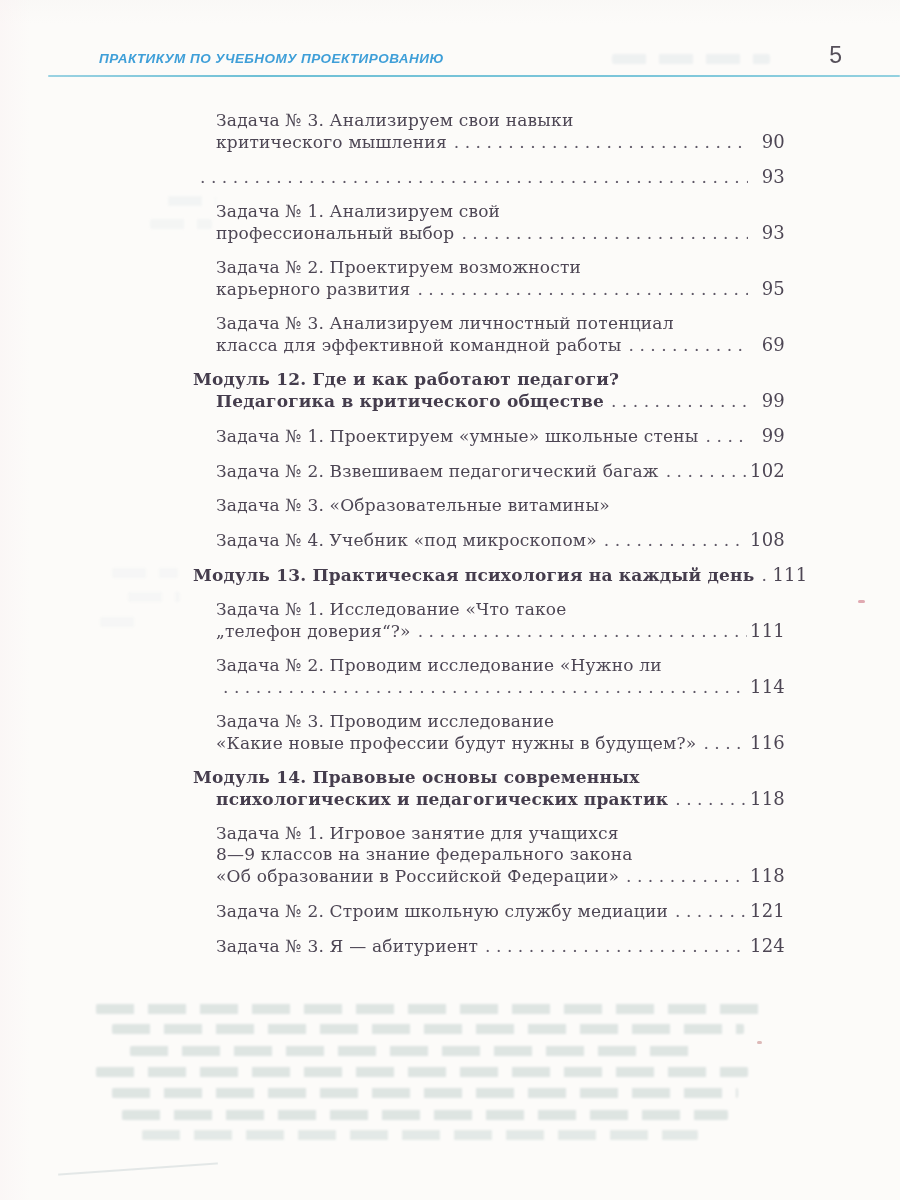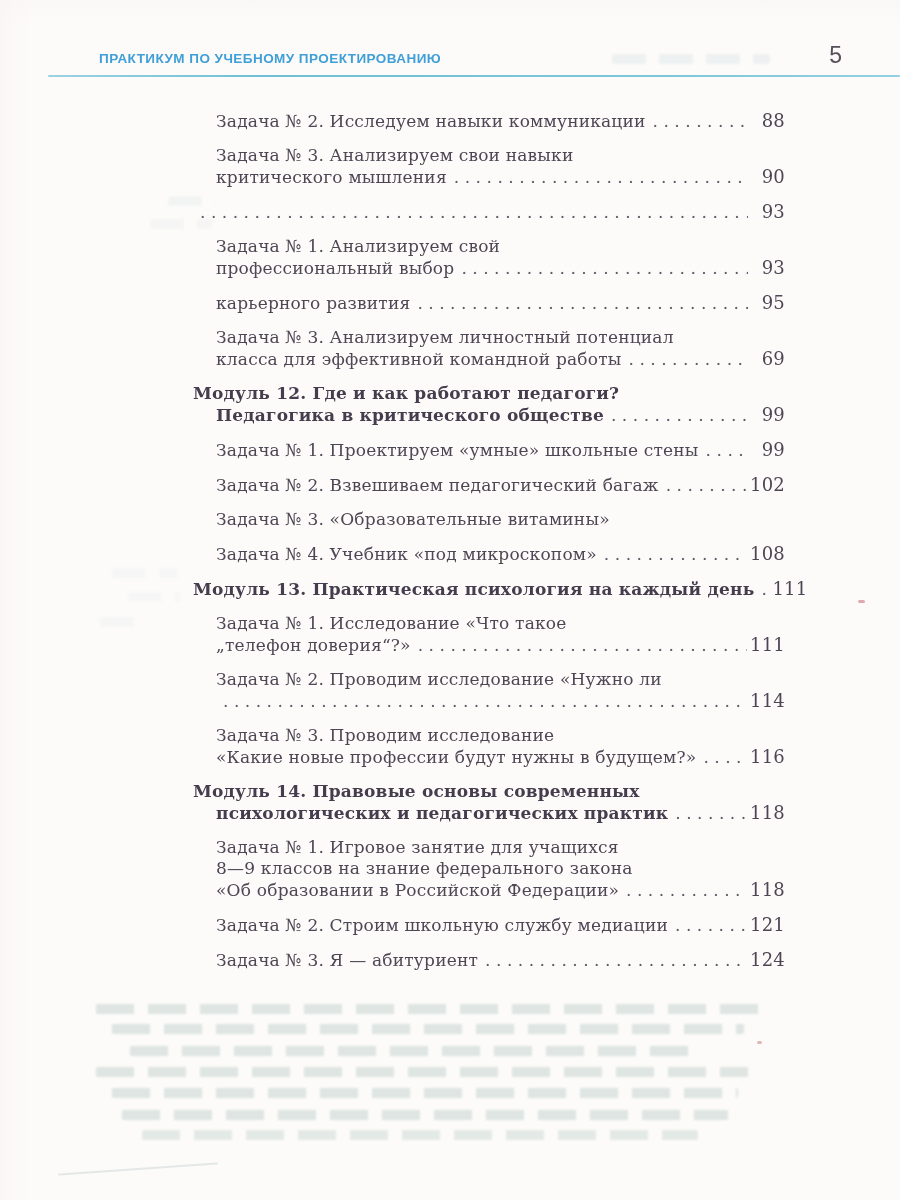--- a/index.html
+++ b/index.html
@@ -25,20 +25,21 @@
   }
   .scan-page{position:absolute;inset:0;}
 
   
   .running-title{
     position:absolute;left:99px;top:51px;
     font-family:"Liberation Sans","DejaVu Sans",sans-serif;
     font-size:13.5px;font-weight:700;letter-spacing:.45px;
     color:var(--accent_blue);
     white-space:nowrap;
+    font-style:italic;
   }
   .folio{
     position:absolute;top:42px;right:58px;
     font-family:"Liberation Sans","DejaVu Sans",sans-serif;
     font-size:23px;font-weight:400;color:var(--page_number_color);
   }
   .header-rule{
     position:absolute;left:48px;top:75px;width:852px;height:2px;
     background:linear-gradient(90deg,#9ad2e2,#6fc0d6 25%,#7cc6da 70%,#93d1e0);
     border-radius:1px;
@@ -88,27 +89,20 @@
 <div class="scan-page">
 
   <div class="running-title">ПРАКТИКУМ ПО УЧЕБНОМУ ПРОЕКТИРОВАНИЮ</div>
   <div class="folio">5</div>
   <div class="header-rule"></div>
 
   <div class="ghost words faint" style="left:612px;top:54px;width:158px;"></div>
 
   <div class="toc" id="toc-entries">
       <div class="entry task">
-        <div class="tline first leader">
-          <span class="ltext">Задача № 2. Исследуем навыки коммуникации</span>
-          <span class="dots"></span>
-          <span class="pnum">88</span>
-        </div>
-      </div>
-      <div class="entry task">
         <div class="tline first">Задача № 3. Анализируем свои навыки</div>
         <div class="tline leader">
           <span class="ltext">критического мышления</span>
           <span class="dots"></span>
           <span class="pnum">90</span>
         </div>
       </div>
       <div class="entry module">
         <div class="tline first leader">
           <span class="dots"></span>
@@ -117,20 +111,21 @@
       </div>
       <div class="entry task">
         <div class="tline first">Задача № 1. Анализируем свой</div>
         <div class="tline leader">
           <span class="ltext">профессиональный выбор</span>
           <span class="dots"></span>
           <span class="pnum">93</span>
         </div>
       </div>
       <div class="entry task">
+        <div class="tline first">Задача № 2. Проектируем возможности</div>
         <div class="tline leader">
           <span class="ltext">карьерного развития</span>
           <span class="dots"></span>
           <span class="pnum">95</span>
         </div>
       </div>
       <div class="entry task">
         <div class="tline first">Задача № 3. Анализируем личностный потенциал</div>
         <div class="tline leader">
           <span class="ltext">класса для эффективной командной работы</span>

